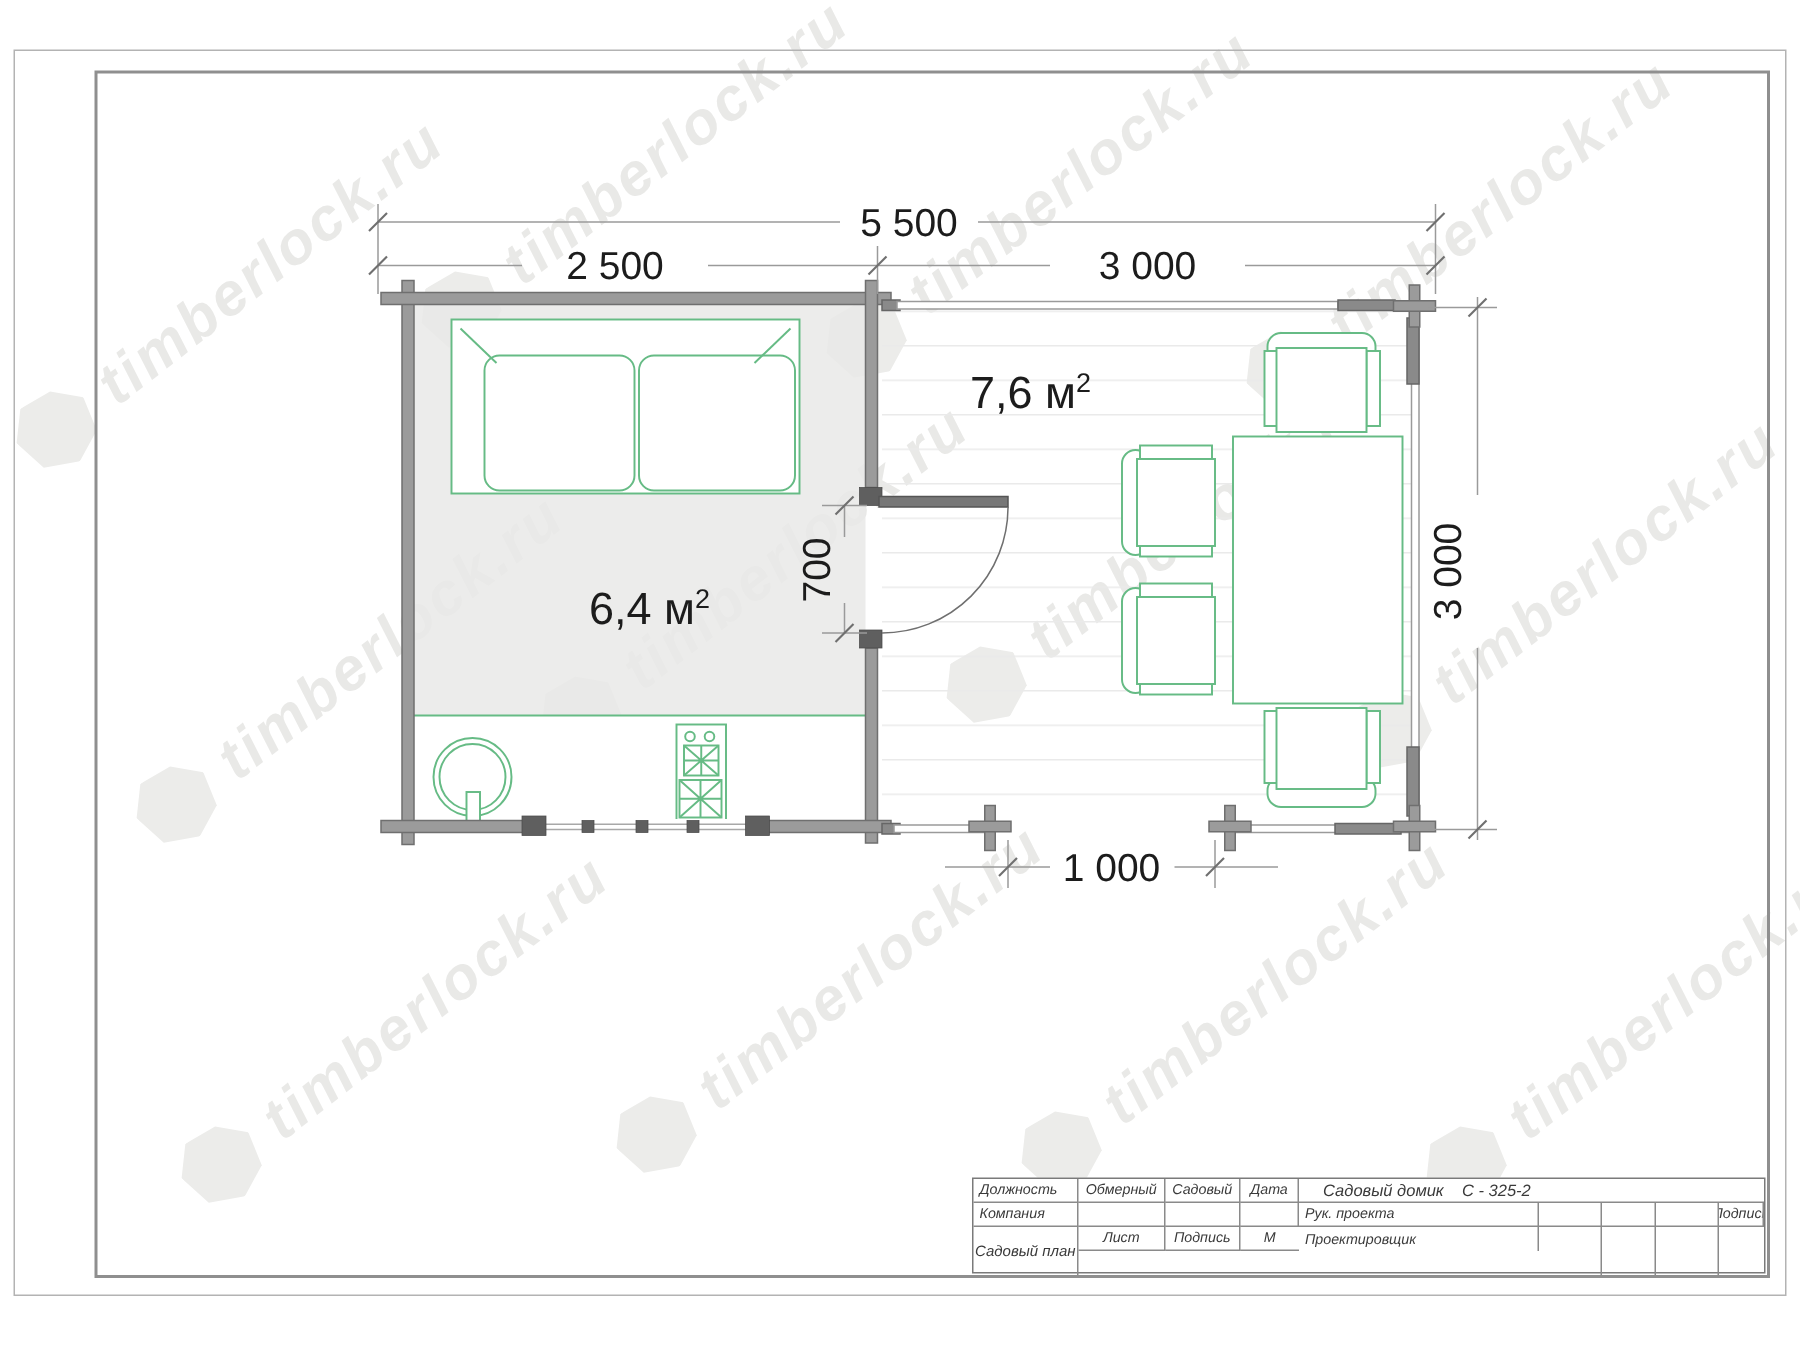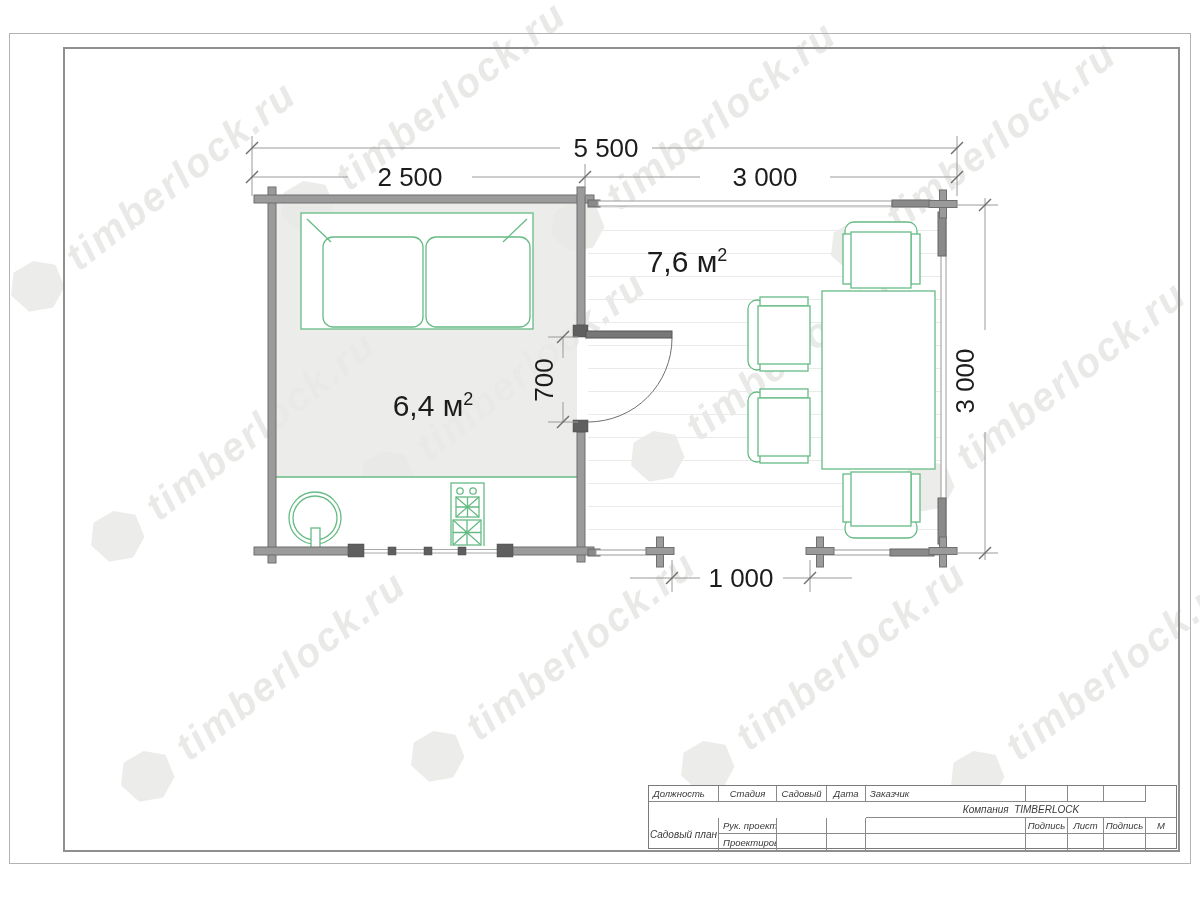--- a/index.html
+++ b/index.html
@@ -284,29 +284,29 @@
     <text class="dim-text" x="741" y="587" text-anchor="middle">1 000</text>
   </g>
 </svg>
 
 <div class="outer-frame"></div>
 <div class="inner-frame"></div>
 
 <div class="title-block">
 
   <div class="tb-cell tb-left">Должность</div>
-  <div class="tb-cell">Стадия</div>
+  <div class="tb-cell">Обмерный</div>
   <div class="tb-cell">Садовый</div>
   <div class="tb-cell">Дата</div>
-
-  <div class="tb-cell tb-left">Заказчик</div>
-  <div class="tb-cell"></div>
-  <div class="tb-cell"></div>
-  <div class="tb-cell"></div>
-  <div class="tb-cell tb-norr tb-company" style="grid-column:5/10">Компания&nbsp;&nbsp;TIMBERLOCK</div>
+  <div class="tb-cell tb-norr tb-title" style="grid-column:5/10">Садовый домик&nbsp;&nbsp;&nbsp;&nbsp;С - 325-2</div>
+
+  <div class="tb-cell tb-left">Компания</div>
+  <div class="tb-cell"></div>
+  <div class="tb-cell"></div>
+  <div class="tb-cell"></div>
 
   <div class="tb-cell tb-left">Рук. проекта</div>
   <div class="tb-cell"></div>
   <div class="tb-cell"></div>
   <div class="tb-cell"></div>
   <div class="tb-cell tb-nobb tb-drawing" style="grid-row:3/5">Садовый план</div>
   <div class="tb-cell">Подпись</div>
   <div class="tb-cell">Лист</div>
   <div class="tb-cell">Подпись</div>
   <div class="tb-cell tb-norr">М</div>

